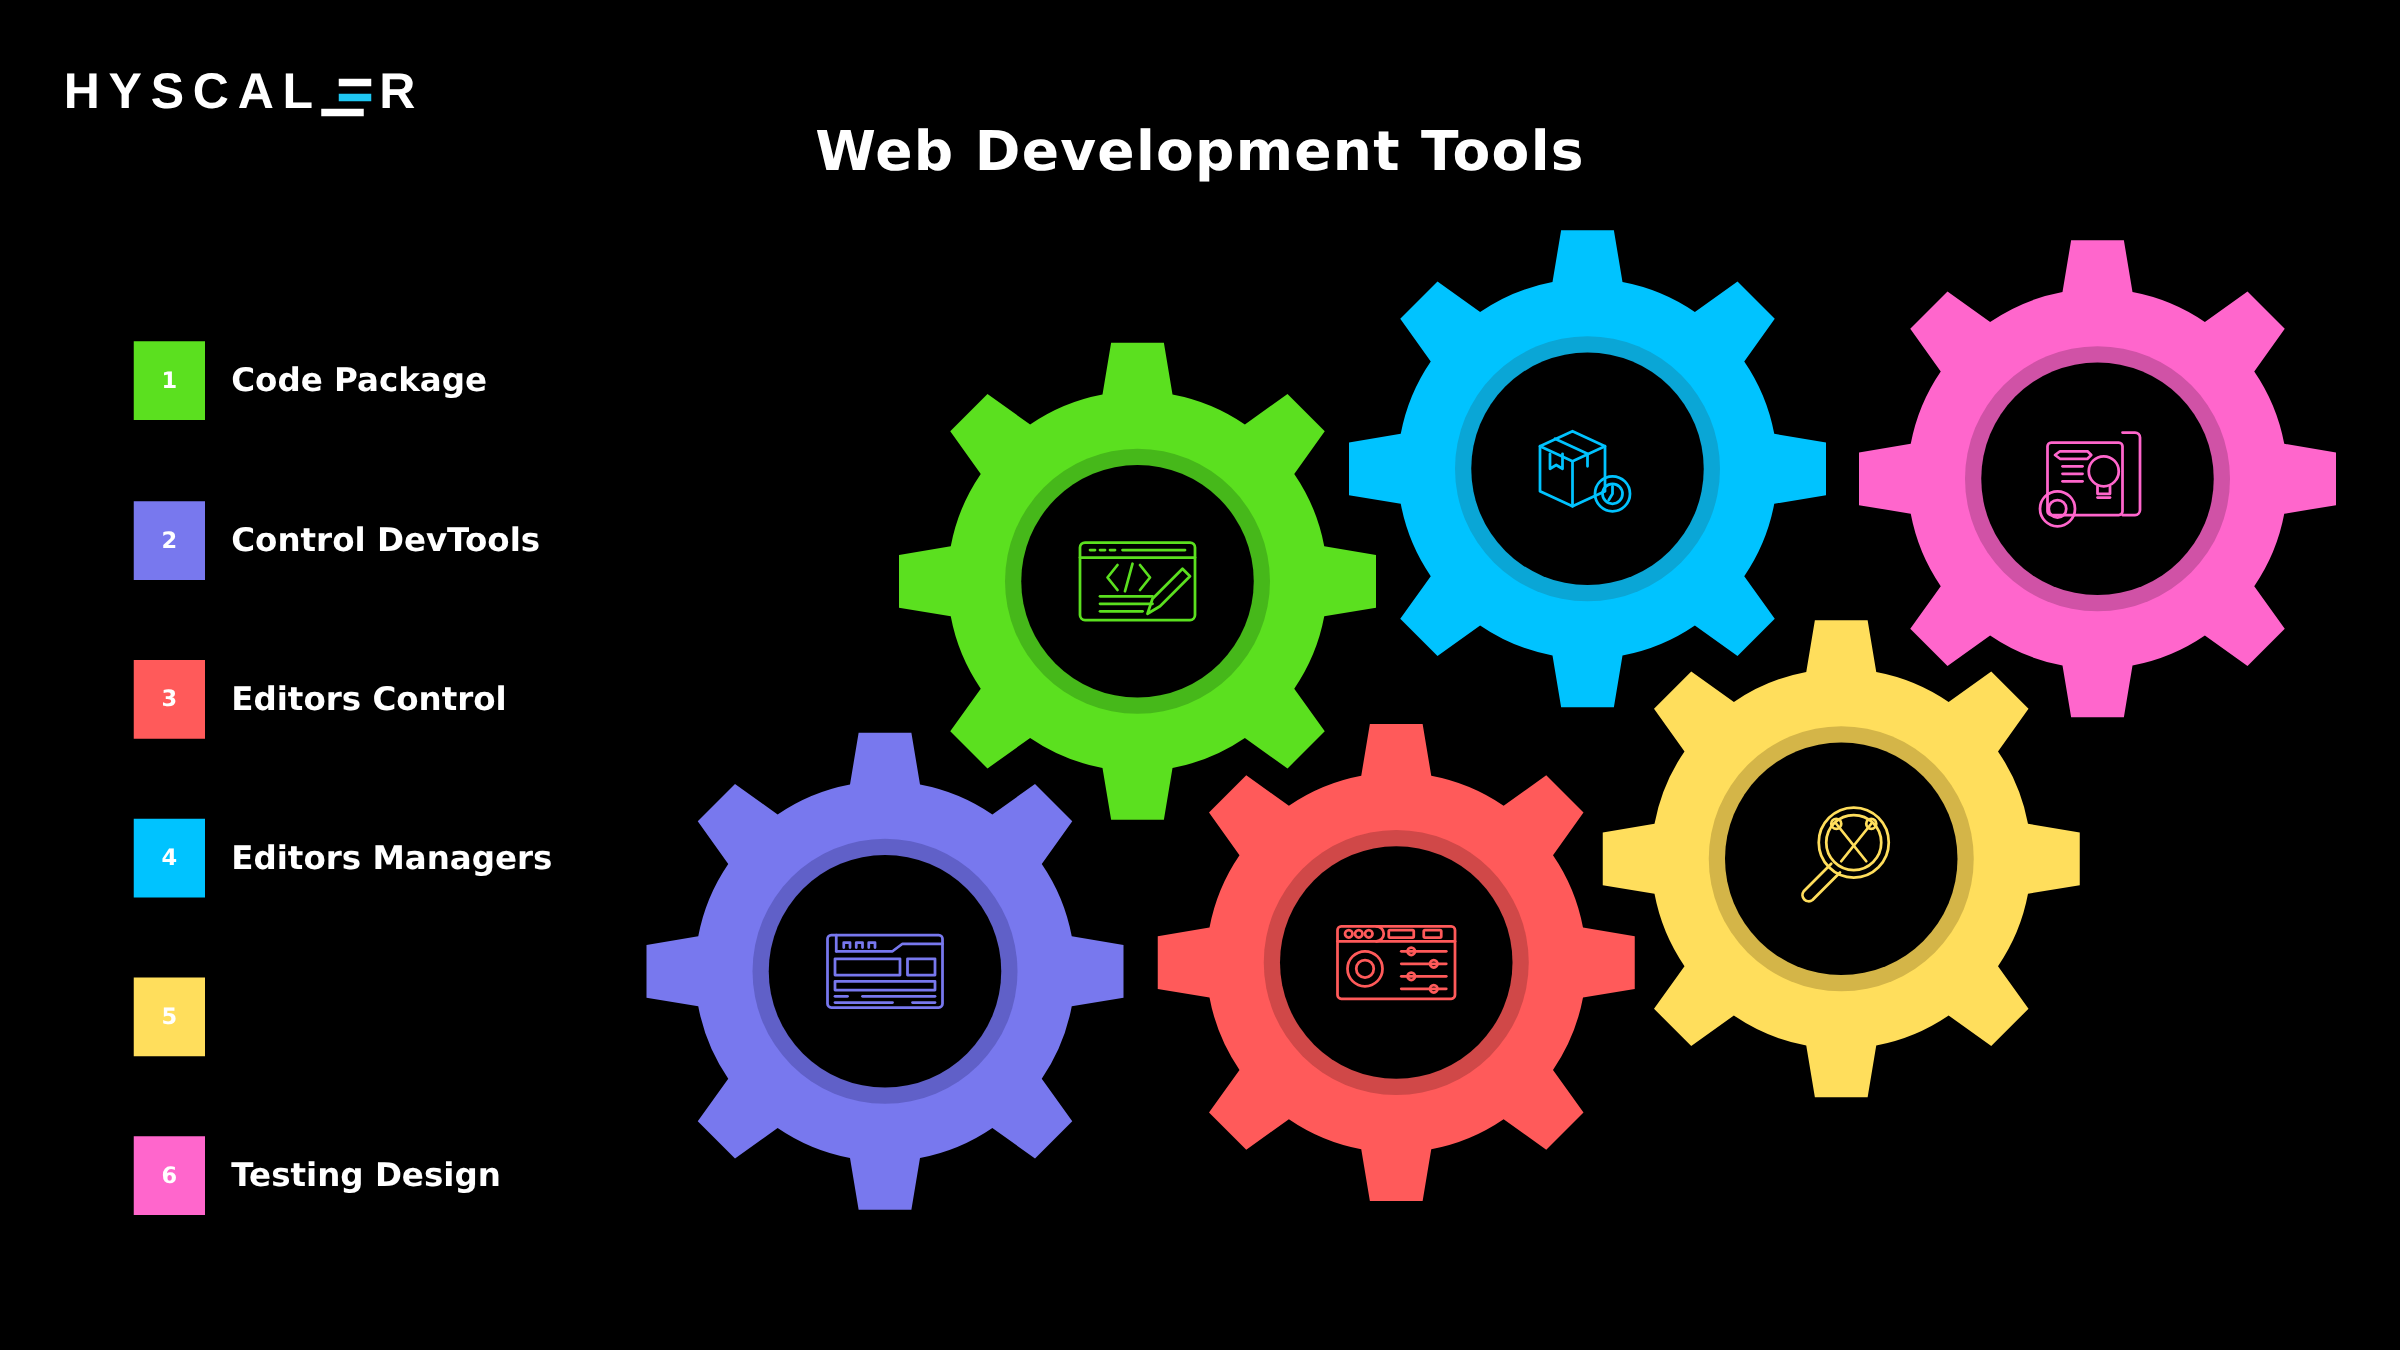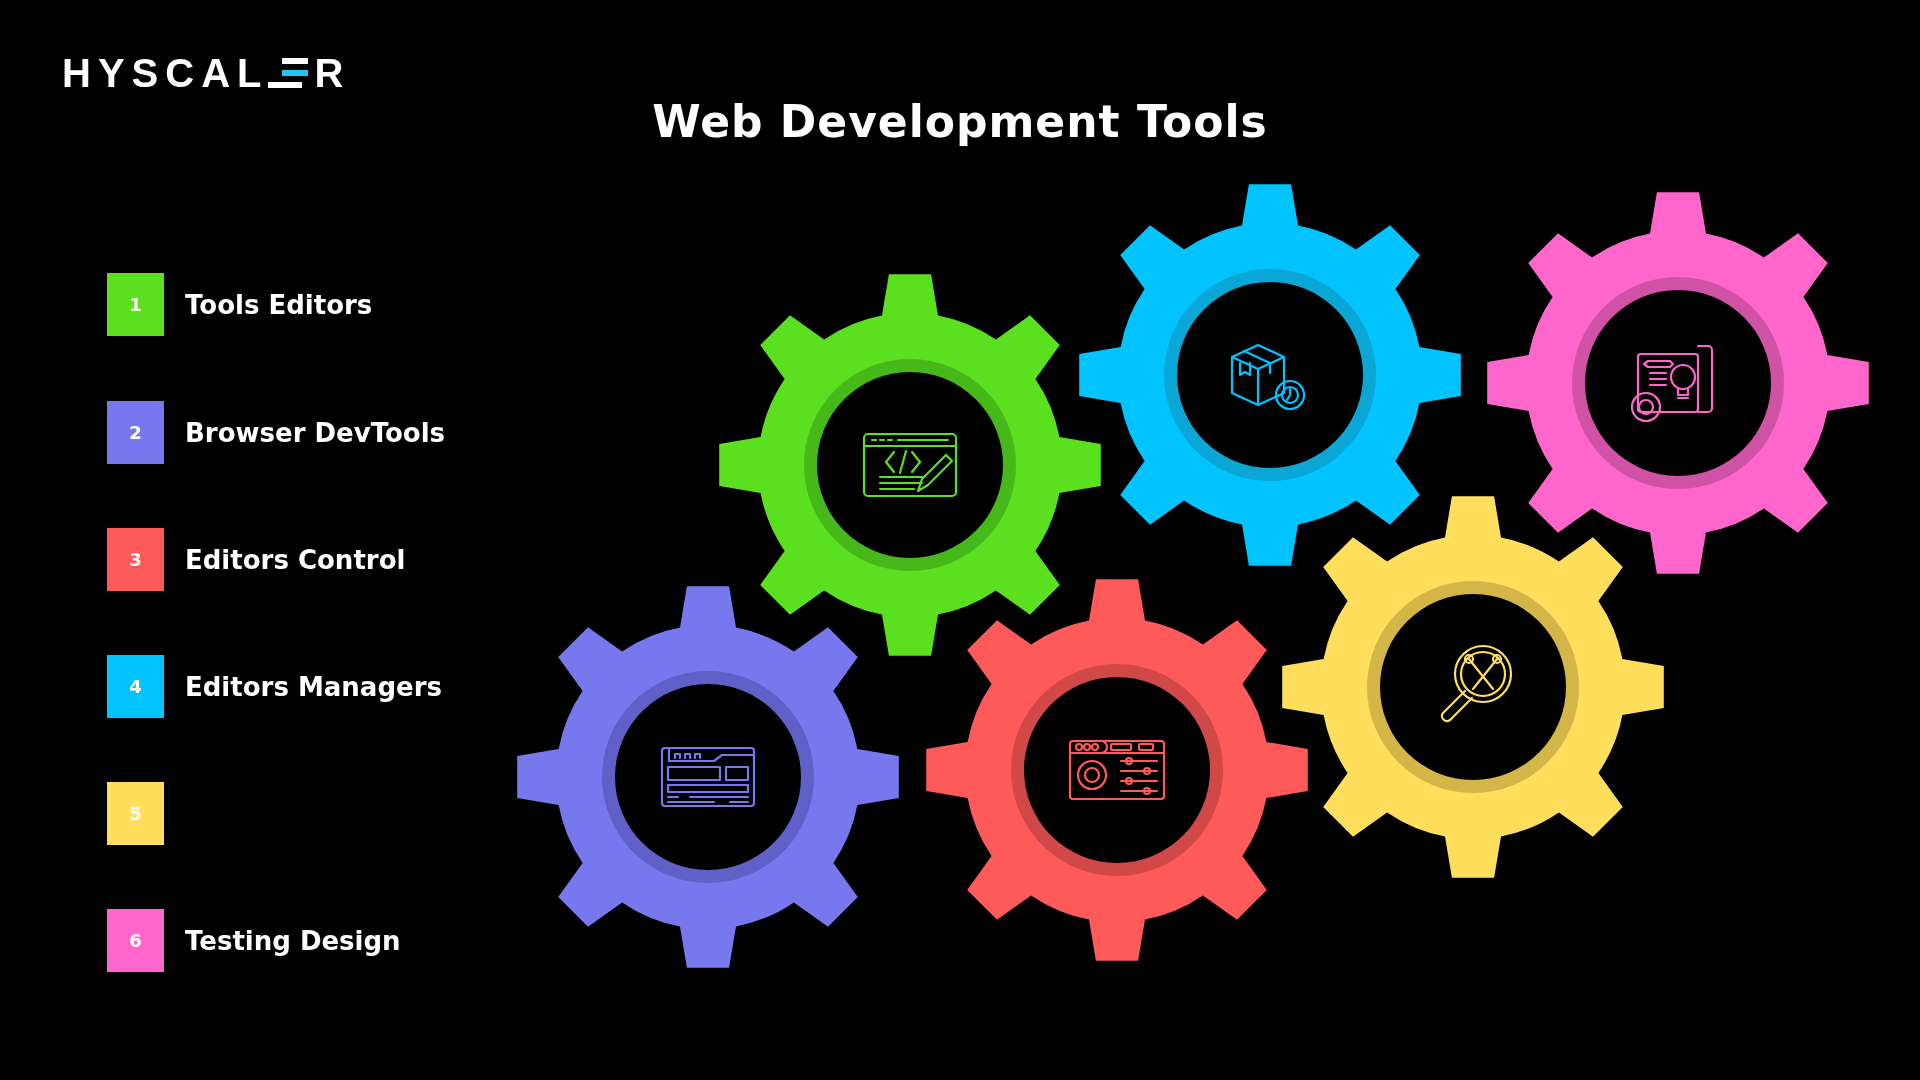--- a/index.html
+++ b/index.html
@@ -1,17 +1,17 @@
 <!DOCTYPE html>
 <html><head>
   <meta charset="utf-8">
   <style>
     html, body { margin:0; padding:0; background:#000; }
     body { width:1920px; height:1080px; position:relative; overflow:hidden; font-family:"DejaVu Sans", sans-serif; color:#fff; }
-    .logo { position:absolute; left:62px; top:53px; height:40px; display:flex; align-items:center; }
+    .logo { position:absolute; left:51px; top:53px; height:40px; display:flex; align-items:flex-end; }
     .logo-text { font-family:"Liberation Sans", sans-serif; font-weight:bold; font-size:40px; letter-spacing:7px; color:#fff; line-height:1; }
     .logo-e { display:inline-block; position:relative; width:40px; height:30px; margin:0 6px 0 0; vertical-align:-2px; }
     .logo-e span { position:absolute; height:6px; }
     .logo-e .b1 { top:0; right:0; width:26px; background:#fff; }
     .logo-e .b2 { top:12px; right:0; width:26px; background:#1fc7f2; }
     .logo-e .b3 { bottom:0; left:0; width:34px; background:#fff; }
     .title { position:absolute; left:0; width:1920px; top:96px; text-align:center; font-family:"DejaVu Sans", sans-serif; font-size:44px; font-weight:bold; letter-spacing:1px; color:#fff; }
     .title span { position:relative; left:0px; }
     .legend { position:absolute; left:107px; top:273px; }
     .legend-item { position:absolute; left:0; height:63px; display:flex; align-items:center; width:480px; }
@@ -30,25 +30,25 @@
       <span class="b3"></span>
   </span>
   <span class="logo-text">R</span>
 </div>
 
 <div class="title"><span>Web Development Tools</span></div>
 
 <div class="legend">
   <div class="legend-item" style="top:0px">
     <div class="legend-box" style="background: rgb(91, 224, 31);">1</div>
-    <div class="legend-label">Tools Editors</div>
+    <div class="legend-label">Code Package</div>
   </div>
   <div class="legend-item" style="top:128px">
     <div class="legend-box" style="background: rgb(120, 120, 238);">2</div>
-    <div class="legend-label">Browser DevTools</div>
+    <div class="legend-label">Control DevTools</div>
   </div>
   <div class="legend-item" style="top:255px">
     <div class="legend-box" style="background: rgb(255, 90, 90);">3</div>
     <div class="legend-label">Editors Control</div>
   </div>
   <div class="legend-item" style="top:382px">
     <div class="legend-box" style="background: rgb(0, 195, 255);">4</div>
     <div class="legend-label">Editors Managers</div>
   </div>
   <div class="legend-item" style="top:509px">

